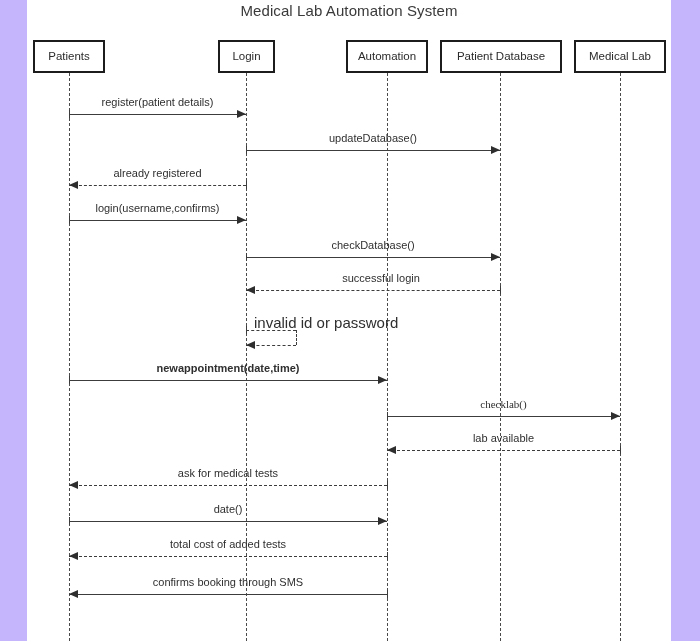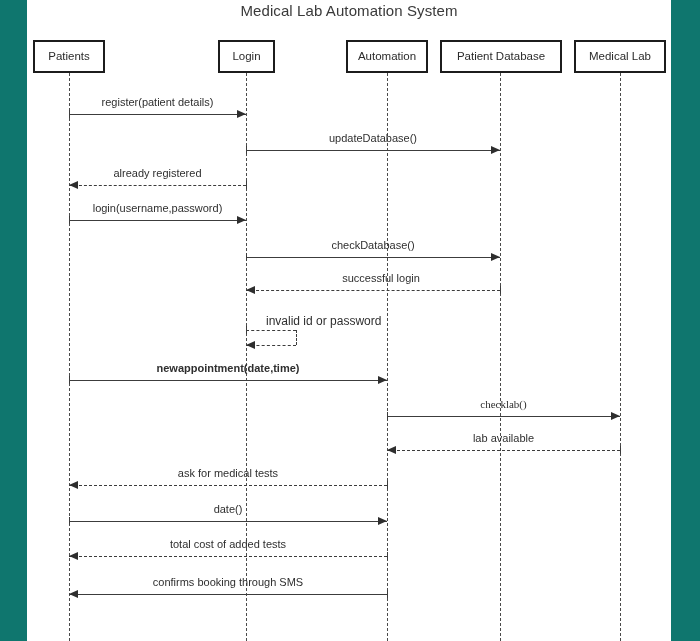--- a/index.html
+++ b/index.html
@@ -11,21 +11,21 @@
   body {
     width: 700px;
     height: 641px;
     overflow: hidden;
     font-family: "Liberation Sans", sans-serif;
   }
   #canvas {
     position: relative;
     width: 700px;
     height: 641px;
-    background: #0f766e;
+    background: #c4b5fd;
   }
   #sheet {
     position: absolute;
     left: 27px;
     top: 0px;
     width: 644px;
     height: 641px;
     background: #ffffff;
     overflow: hidden;
   }
@@ -121,24 +121,23 @@
   }
   .self-side {
     position: absolute;
     top: 0;
     width: 0;
     border-left: 1.4px dashed #3c3c3c;
   }
   .self-label {
     position: absolute;
     text-align: center;
-    font-size: 12px;
+    font-size: 15px;
     color: #2f2f2f;
     white-space: nowrap;
-    margin-left: 12px;
   }
 </style>
 </head>
 <body>
 
 <div id="canvas">
   <div id="sheet">
 
     <div class="diagram-title">Medical Lab Automation System</div>
 
@@ -172,21 +171,21 @@
         <div class="msg" style="left: 42px; top: 185px; width: 177px;">
           <div class="msg-line dashed" style="width: 177px;"></div>
           <div class="msg-origin" style="left: 177px;"></div>
           <div class="arrowhead left" style="left: 0px;"></div>
           <div class="msg-label" style="left: 0px; width: 177px;">already registered</div>
         </div>
         <div class="msg" style="left: 42px; top: 220px; width: 177px;">
           <div class="msg-line" style="width: 177px;"></div>
           <div class="msg-origin" style="left: 0px;"></div>
           <div class="arrowhead right" style="left: 168px;"></div>
-          <div class="msg-label" style="left: 0px; width: 177px;">login(username,password)</div>
+          <div class="msg-label" style="left: 0px; width: 177px;">login(username,confirms)</div>
         </div>
         <div class="msg" style="left: 219px; top: 257px; width: 254px;">
           <div class="msg-line" style="width: 254px;"></div>
           <div class="msg-origin" style="left: 0px;"></div>
           <div class="arrowhead right" style="left: 245px;"></div>
           <div class="msg-label" style="left: 0px; width: 254px;">checkDatabase()</div>
         </div>
         <div class="msg" style="left: 219px; top: 290px; width: 254px;">
           <div class="msg-line dashed" style="width: 254px;"></div>
           <div class="msg-origin" style="left: 254px;"></div>

